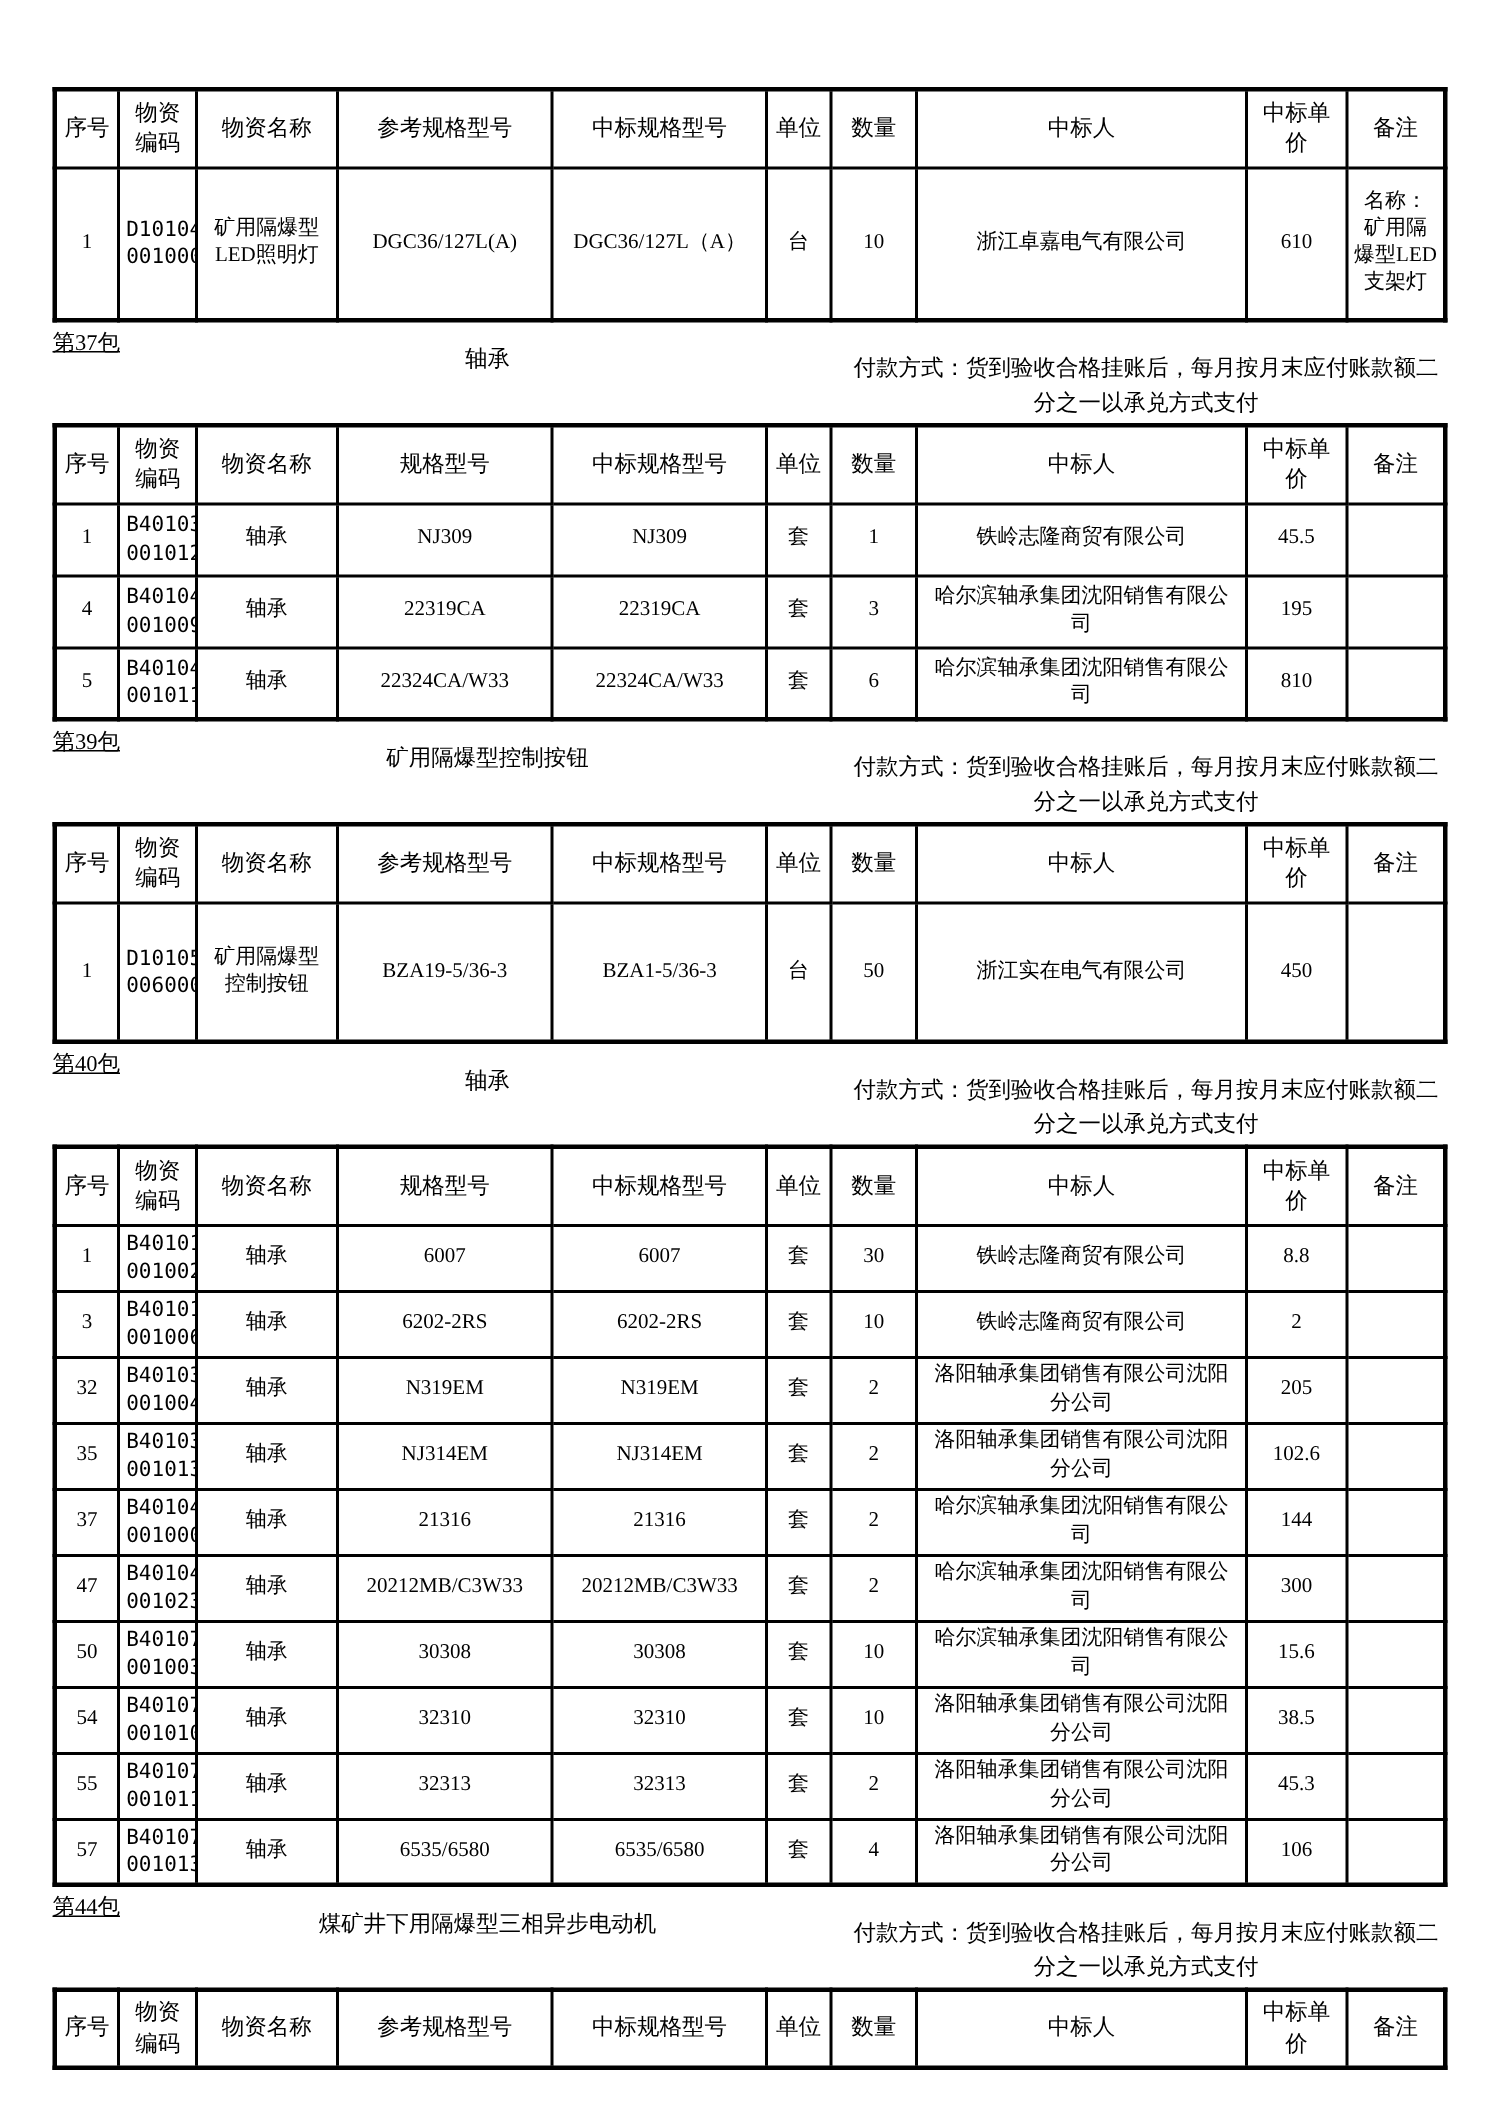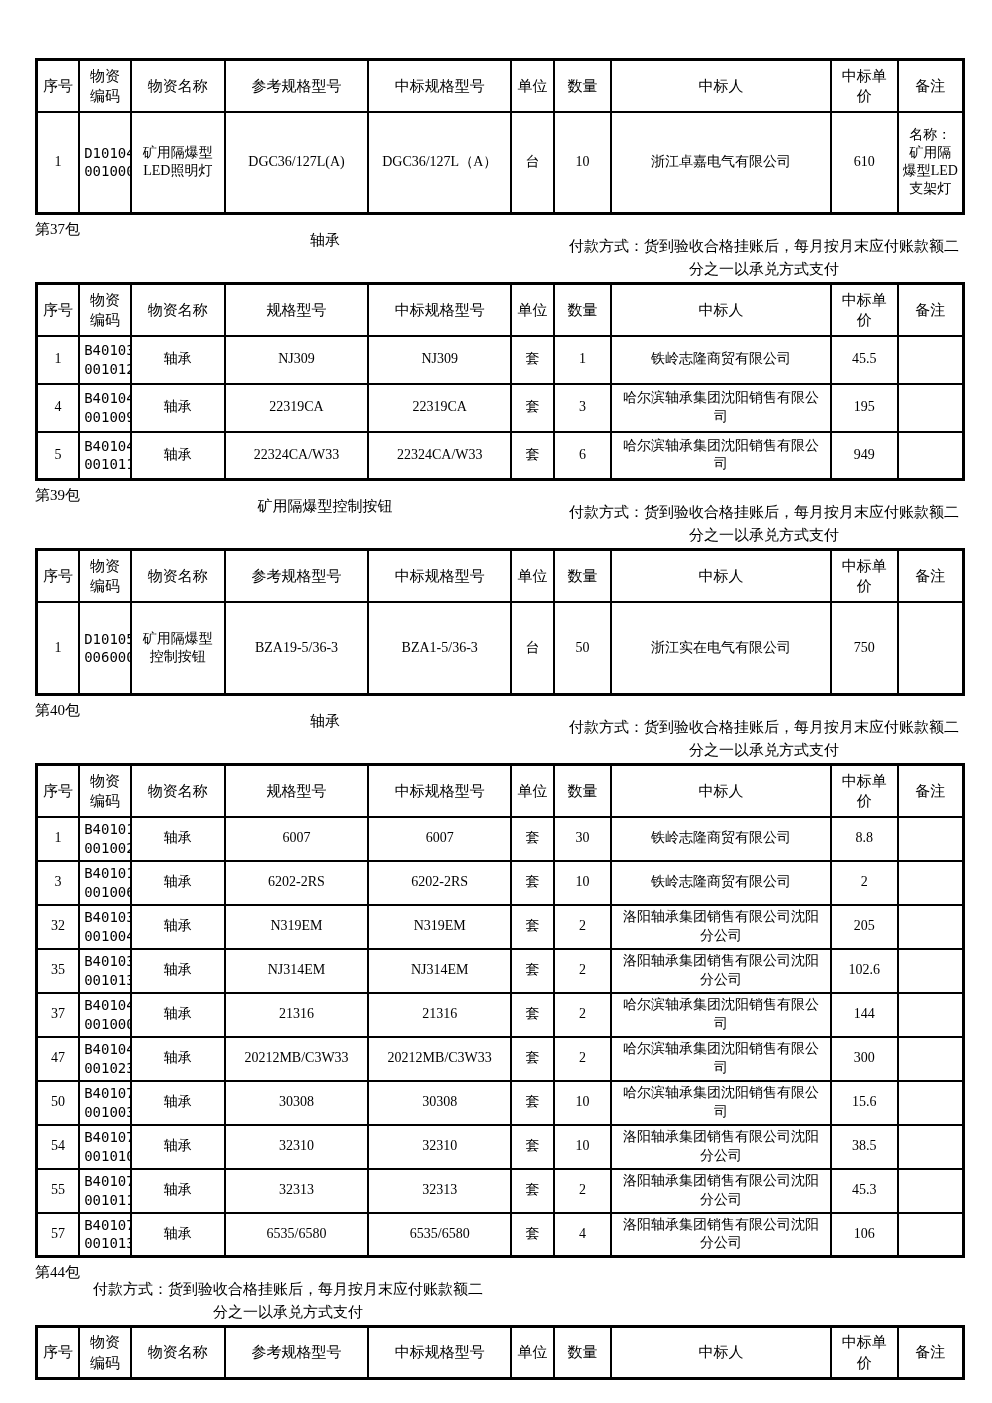--- a/index.html
+++ b/index.html
@@ -20,21 +20,21 @@
   td.c9{text-align:left;padding:2px 5px;border-radius:32px;}
   .t-a th{height:54px;}
   .t-a td{height:102px;}
   .t-b td{height:48px;}
   .t-c td{height:93px;}
   .t-d th{height:58px;}
   .t-d td{height:44px;}
   .t-e th{height:54px;}
   .section{width:930px;min-height:50px;display:flex;align-items:flex-start;
     box-sizing:border-box;padding:4px 0 2px 0;}
-  .pkg{width:52px;font-size:15px;line-height:1.45;text-align:left;}
+  .pkg{width:52px;font-size:15px;line-height:1.45;text-align:left;text-decoration:underline;}
   .sname{flex:1;text-align:center;font-size:15px;padding-top:11px;line-height:1.4;}
   .pay{width:402px;text-align:center;font-size:15px;line-height:1.5;margin-top:16px;}
 </style>
 </head>
 <body>
 
 <div class="page">
 
   <table class="grid t-a">
       <thead>
@@ -115,21 +115,21 @@
         </tr>
         <tr>
           <td class="c0">5</td>
           <td class="c1 code">B40104004 0010112</td>
           <td class="c2">轴承</td>
           <td class="c3">22324CA/W33</td>
           <td class="c4">22324CA/W33</td>
           <td class="c5">套</td>
           <td class="c6">6</td>
           <td class="c7">哈尔滨轴承集团沈阳销售有限公司</td>
-          <td class="c8">949</td>
+          <td class="c8">810</td>
           <td class="c9"></td>
         </tr>
       </tbody>
     </table>
 
   <div class="section">
     <div class="pkg">第39包</div>
     <div class="sname">矿用隔爆型控制按钮</div>
     <div class="pay">付款方式：货到验收合格挂账后，每月按月末应付账款额二分之一以承兑方式支付</div>
   </div>
@@ -152,21 +152,21 @@
       <tbody>
         <tr>
           <td class="c0">1</td>
           <td class="c1 code">D10105004 0060004</td>
           <td class="c2">矿用隔爆型控制按钮</td>
           <td class="c3">BZA19-5/36-3</td>
           <td class="c4">BZA1-5/36-3</td>
           <td class="c5">台</td>
           <td class="c6">50</td>
           <td class="c7">浙江实在电气有限公司</td>
-          <td class="c8">750</td>
+          <td class="c8">450</td>
           <td class="c9"></td>
         </tr>
       </tbody>
     </table>
 
   <div class="section">
     <div class="pkg">第40包</div>
     <div class="sname">轴承</div>
     <div class="pay">付款方式：货到验收合格挂账后，每月按月末应付账款额二分之一以承兑方式支付</div>
   </div>
@@ -305,20 +305,21 @@
           <td class="c6">4</td>
           <td class="c7">洛阳轴承集团销售有限公司沈阳分公司</td>
           <td class="c8">106</td>
           <td class="c9"></td>
         </tr>
       </tbody>
     </table>
 
   <div class="section">
     <div class="pkg">第44包</div>
+    <div class="sname">煤矿井下用隔爆型三相异步电动机</div>
     <div class="pay">付款方式：货到验收合格挂账后，每月按月末应付账款额二分之一以承兑方式支付</div>
   </div>
 
   <table class="grid t-e">
       <thead>
         <tr>
           <th class="c0">序号</th>
           <th class="c1">物资编码</th>
           <th class="c2">物资名称</th>
           <th class="c3">参考规格型号</th>

